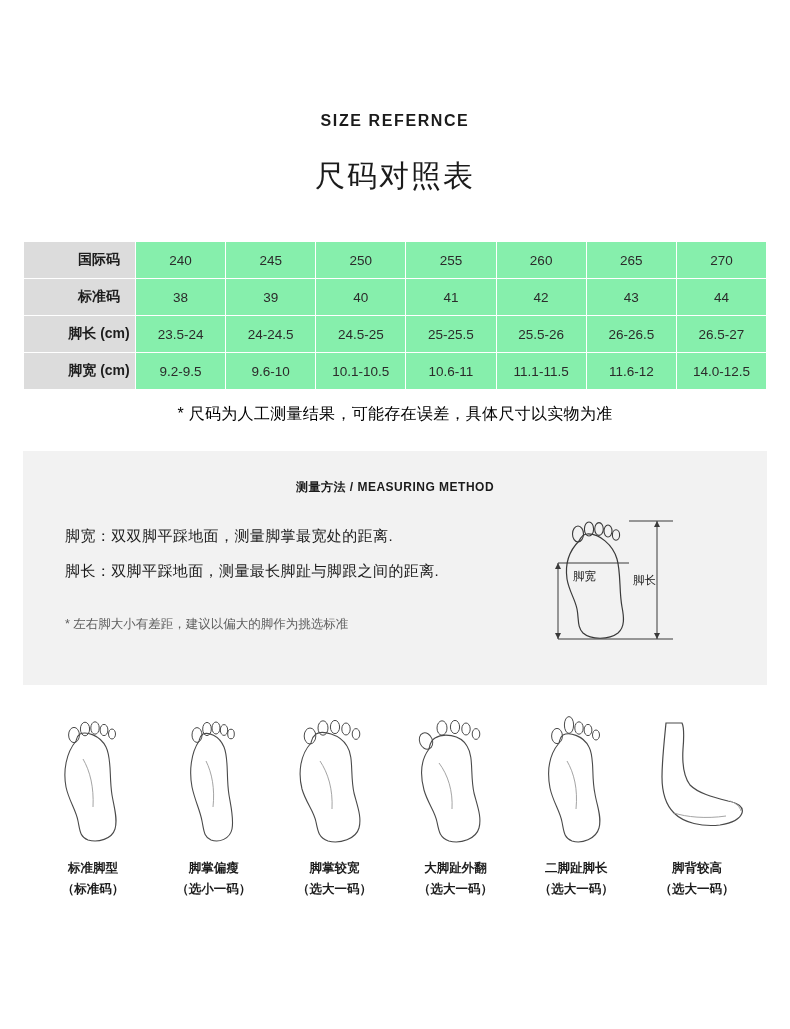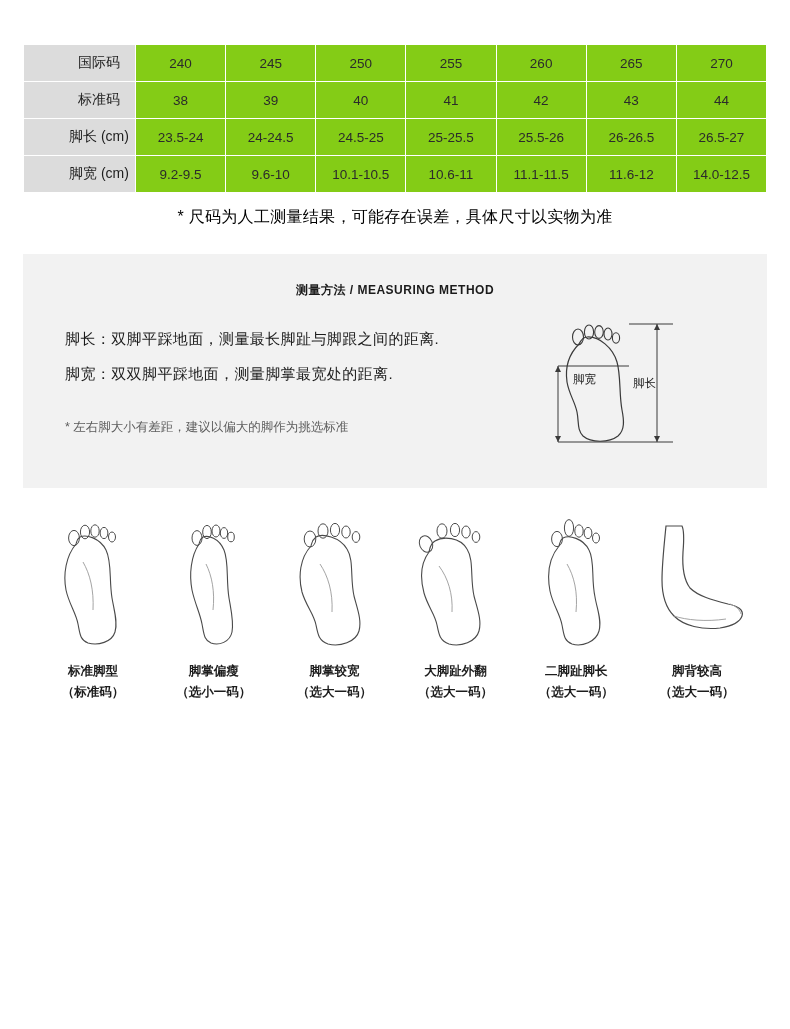--- a/index.html
+++ b/index.html
@@ -47,26 +47,26 @@
     width: 100%;
     table-layout: fixed;
   }
   table.size-table td {
     border: 1px solid #ffffff;
     height: 37px;
     text-align: center;
     vertical-align: middle;
     font-size: 13.5px;
     color: #2b2b2b;
-    background: #84cc16;
+    background: #86efac;
   }
   table.size-table td.rowhead {
     width: 112px;
     background: #dcdcdc;
-    font-weight: normal;
+    font-weight: bold;
     font-size: 14px;
     color: #1d1d1d;
     padding-left: 40px;
   }
   .table-note {
     margin-top: 14px;
     text-align: center;
     font-size: 16px;
     color: #000000;
     letter-spacing: 0.3px;
@@ -158,20 +158,24 @@
   .advice-sub {
     font-size: 12.5px;
     color: #1d1d1d;
   }
 </style>
 </head>
 <body>
 
 <div class="page">
 
+  <div class="header">
+    <div class="title-en">SIZE  REFERNCE</div>
+    <div class="title-cn">尺码对照表</div>
+  </div>
 
   <div class="table-wrap">
     <table class="size-table">
       <tbody>
         <tr>
           <td class="rowhead">国际码</td>
           <td>240</td>
           <td>245</td>
           <td>250</td>
           <td>255</td>
@@ -211,22 +215,22 @@
         </tr>
       </tbody>
     </table>
     <div class="table-note">* 尺码为人工测量结果，可能存在误差，具体尺寸以实物为准</div>
   </div>
 
   <div class="measure-panel">
     <div class="measure-title">测量方法 / MEASURING METHOD</div>
 
     <div class="measure-lines">
+      <div class="measure-line">脚宽：双双脚平踩地面，测量脚掌最宽处的距离.</div>
       <div class="measure-line">脚长：双脚平踩地面，测量最长脚趾与脚跟之间的距离.</div>
-      <div class="measure-line">脚宽：双双脚平踩地面，测量脚掌最宽处的距离.</div>
     </div>
 
     <div class="measure-foot-note">* 左右脚大小有差距，建议以偏大的脚作为挑选标准</div>
 
     <div class="diagram">
       <svg width="200" height="150" viewBox="0 0 200 150">
 
         <path d="M54 34 C44 44 40 58 42 72 C44 84 50 92 52 102 C54 112 52 120 58 126 C66 133 84 133 93 126 C100 120 99 110 97 100 C94 84 96 66 92 52 C88 38 74 26 62 27 C58 27 56 30 54 34 Z" fill="none" stroke="#3a3a3a" stroke-width="1.2"></path>
 
         <ellipse cx="53" cy="27" rx="5.5" ry="8" fill="none" stroke="#3a3a3a" stroke-width="1.1"></ellipse>

